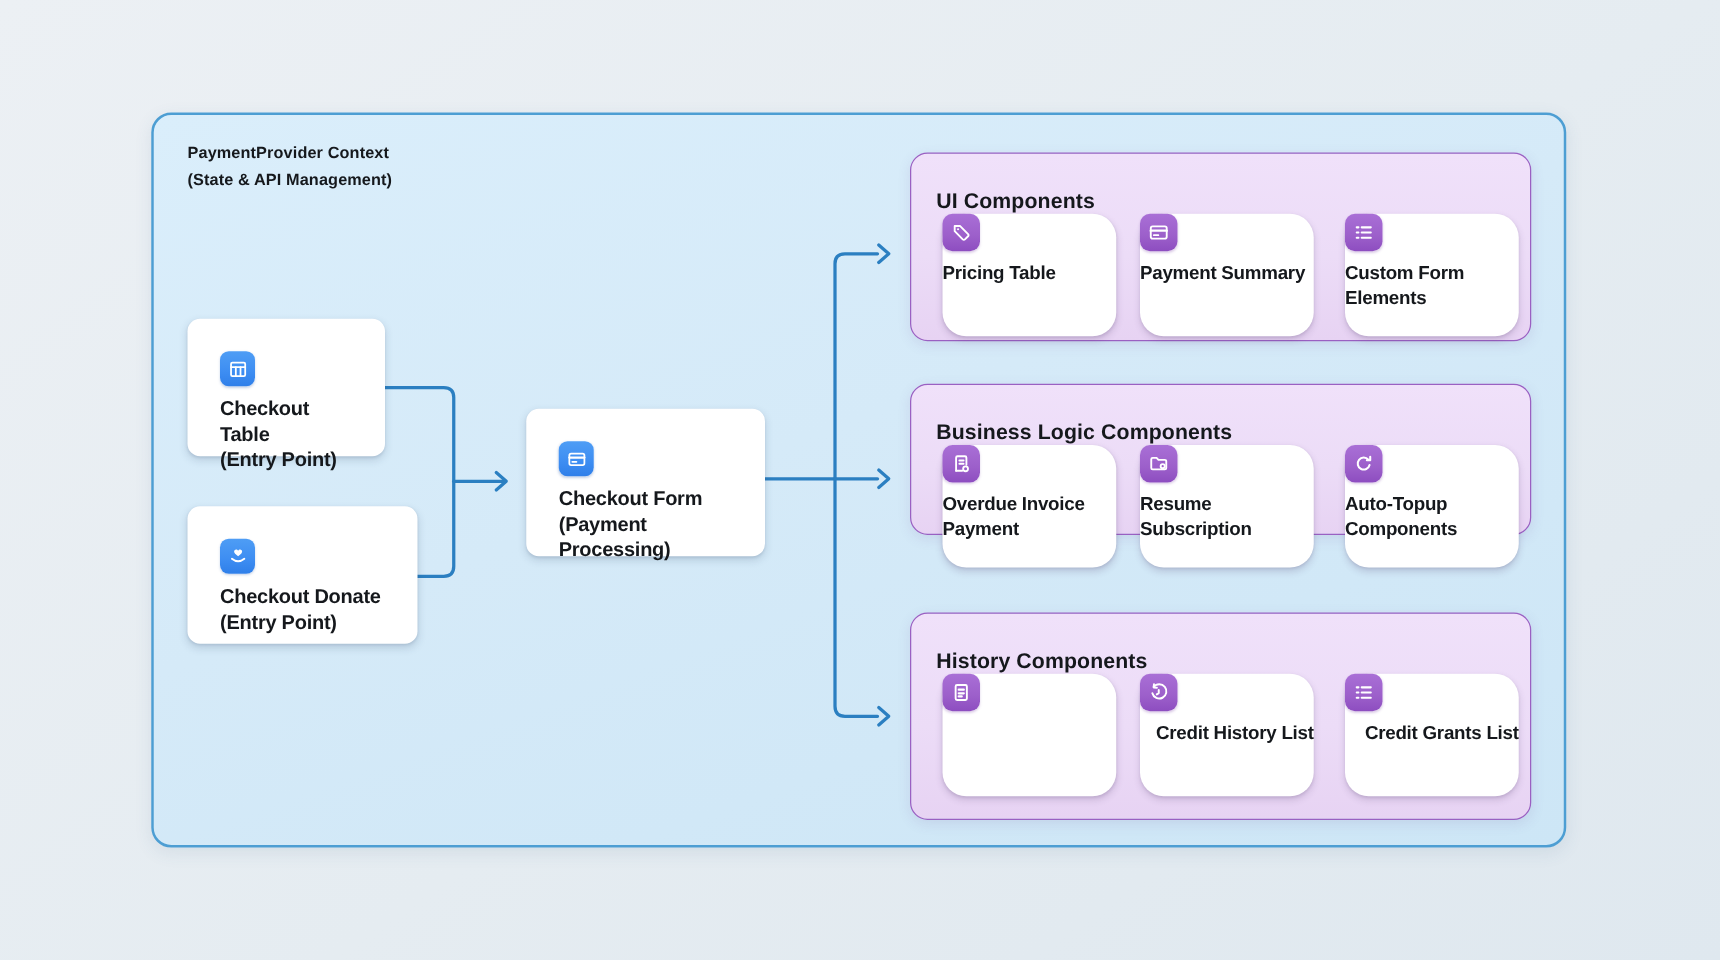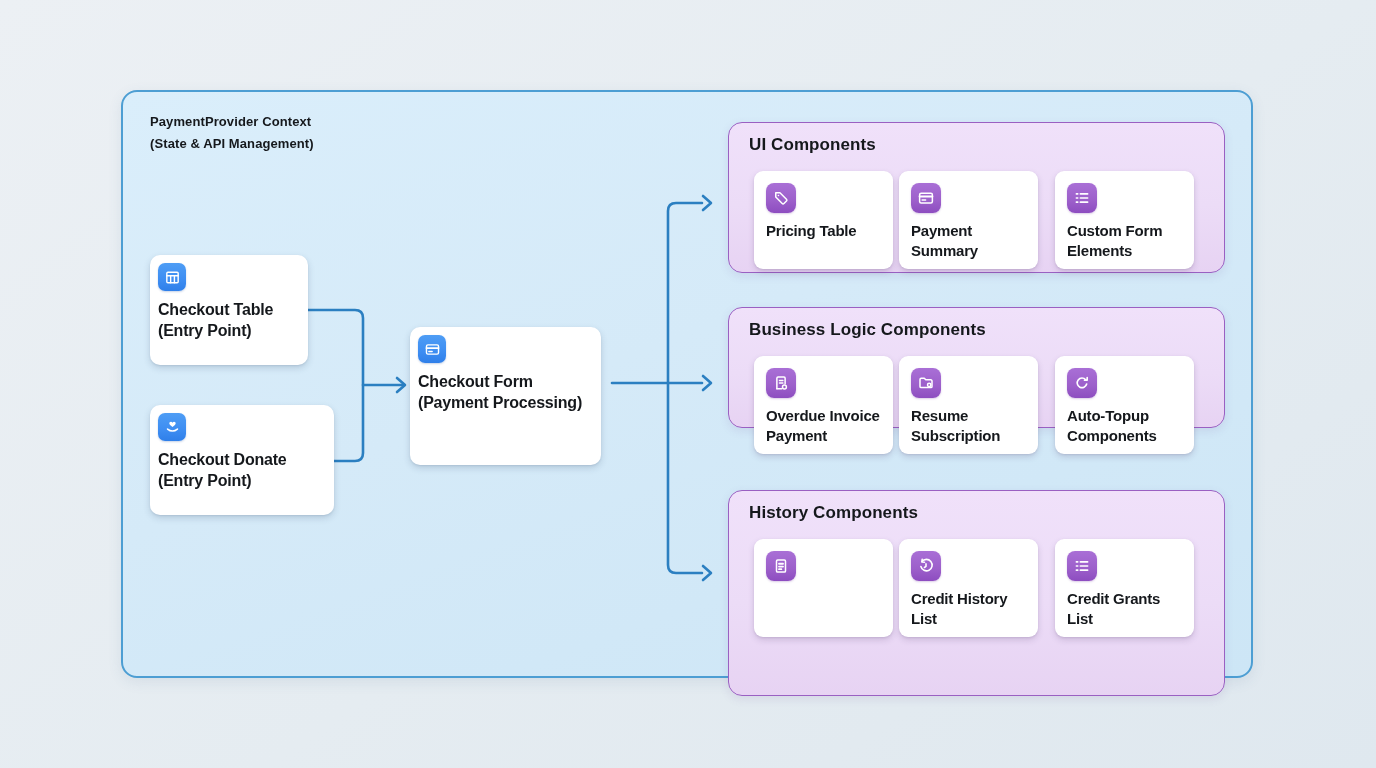--- a/index.html
+++ b/index.html
@@ -19,49 +19,49 @@
     box-shadow:0 4px 14px rgba(60,100,140,.10);
   }
   .context-title{
     left:150px;top:111px;font-size:13px;font-weight:700;line-height:22px;letter-spacing:.1px;
   }
   
   svg.connectors{left:0;top:0;pointer-events:none;}
   svg.connectors path{stroke:var(--arrow,#2b7fc1);stroke-width:2.6;fill:none;stroke-linecap:round;stroke-linejoin:round;}
   
   .node{
-    background:var(--card-bg,#fff);border-radius:10px;box-sizing:border-box;padding:8px;
+    background:var(--card-bg,#fff);border-radius:10px;box-sizing:border-box;padding:26px;
     box-shadow:0 3px 7px rgba(40,60,95,.18),0 1px 2px rgba(40,60,95,.10);
   }
   .node .icon-chip{
     width:28px;height:28px;border-radius:7px;display:flex;align-items:center;justify-content:center;
     background:linear-gradient(180deg,#4e9df5,var(--blue-icon,#3d8df2) 60%,#2f7fe9);
     margin-bottom:9px;box-shadow:0 1px 2px rgba(30,80,160,.25);
   }
   .node-label{font-size:16px;font-weight:700;line-height:20.5px;letter-spacing:-.2px;}
   
   .group{
     left:728px;width:497px;box-sizing:border-box;
     background:linear-gradient(180deg,#f0e1fa 0%,var(--group-fill,#ecdcf7) 55%,#e7d3f3 100%);
     border:1.5px solid var(--group-border,#9a60c2);
     border-radius:14px;
     box-shadow:0 3px 10px rgba(110,70,150,.12);
   }
-  .group-title{left:20px;top:12px;font-size:17px;font-weight:700;letter-spacing:.1px;}
+  .group-title{left:20px;top:28px;font-size:17px;font-weight:700;letter-spacing:.1px;}
   .card{
-    top:48px;width:139px;height:98px;background:var(--card-bg,#fff);border-radius:9px;box-sizing:border-box;padding:12px;
+    top:48px;width:139px;height:98px;background:var(--card-bg,#fff);border-radius:19px;box-sizing:border-box;
     box-shadow:0 3px 6px rgba(70,50,100,.18),0 1px 2px rgba(70,50,100,.10);
   }
   .card .icon-chip{
     width:30px;height:30px;border-radius:8px;display:flex;align-items:center;justify-content:center;
     background:linear-gradient(180deg,#a96fd6,var(--purple-icon,#9c5fca) 60%,#8d4dc0);
     margin-bottom:8px;box-shadow:0 1px 2px rgba(110,50,160,.25);
   }
   .card-label{font-size:15px;font-weight:700;line-height:20px;letter-spacing:-.2px;}
-  .c1{left:25px;} .c2{left:170px;} .c3{left:326px;}
+  .c1{left:25px;} .c2{left:183px;} .c3{left:347px;}
   .icon-chip svg{display:block;}
 </style>
 </head>
 <body>
 
 <div class="abs context-box"></div>
 <div class="abs context-title">
   <div>PaymentProvider Context</div>
   <div>(State &amp; API Management)</div>
 </div>
@@ -102,21 +102,21 @@
         <path fill="#fff" d="M12 11.2 L8.6 8.4 c-1.2-1-1.5-2.7-.6-3.8 1.1-1.4 3.2-1.1 4 .6 .8-1.7 2.9-2 4-.6 .9 1.1 .6 2.8-.6 3.8 Z"></path>
         <path d="M5 14.2 q7 5.6 14 0" stroke="#fff" stroke-width="2.2" fill="none" stroke-linecap="round"></path>
       </svg>
   </span>
   <div class="node-label">
     <div>Checkout Donate</div>
     <div>(Entry Point)</div>
   </div>
 </div>
 
-<div class="abs node" style="left:410px;top:327px;width:191px;height:138px;">
+<div class="abs node" style="left:421px;top:327px;width:191px;height:118px;">
   <span class="icon-chip">
     <svg width="17" height="17" viewBox="0 0 24 24">
         <g stroke="#fff" fill="none" stroke-linecap="round">
           <rect x="3.5" y="5.5" width="17" height="13" rx="2" stroke-width="2"></rect>
           <path d="M3.5 10 H20.5" stroke-width="2.6"></path>
           <path d="M6.8 14.8 H11.5" stroke-width="2"></path>
         </g>
       </svg>
   </span>
   <div class="node-label">
@@ -200,21 +200,21 @@
           <g stroke="#fff" stroke-width="2.2" fill="none" stroke-linecap="round" stroke-linejoin="round">
             <path d="M18.2 13.3 a6.4 6.4 0 1 1 -1.3-5.6"></path>
             <path d="M18.9 4.6 V8.2 H15.3"></path>
           </g>
         </svg>
     </span>
     <div class="card-label">Auto-Topup Components</div>
   </div>
 </div>
 
-<div class="abs group" style="top:490px;height:206px;">
+<div class="abs group" style="top:490px;height:166px;text-align:right;">
   <div class="abs group-title">History Components</div>
   <div class="abs card c1">
     <span class="icon-chip">
       <svg width="18" height="18" viewBox="0 0 24 24">
           <g stroke="#fff" stroke-width="2" fill="none" stroke-linecap="round">
             <rect x="6" y="4" width="12" height="16" rx="1.5"></rect>
             <path d="M9.3 9 h5.4" stroke-width="2.4"></path>
             <path d="M9.3 12.8 h5.4" stroke-width="2.4"></path>
             <path d="M9.3 16.2 h3.2" stroke-width="2.4"></path>
           </g>

